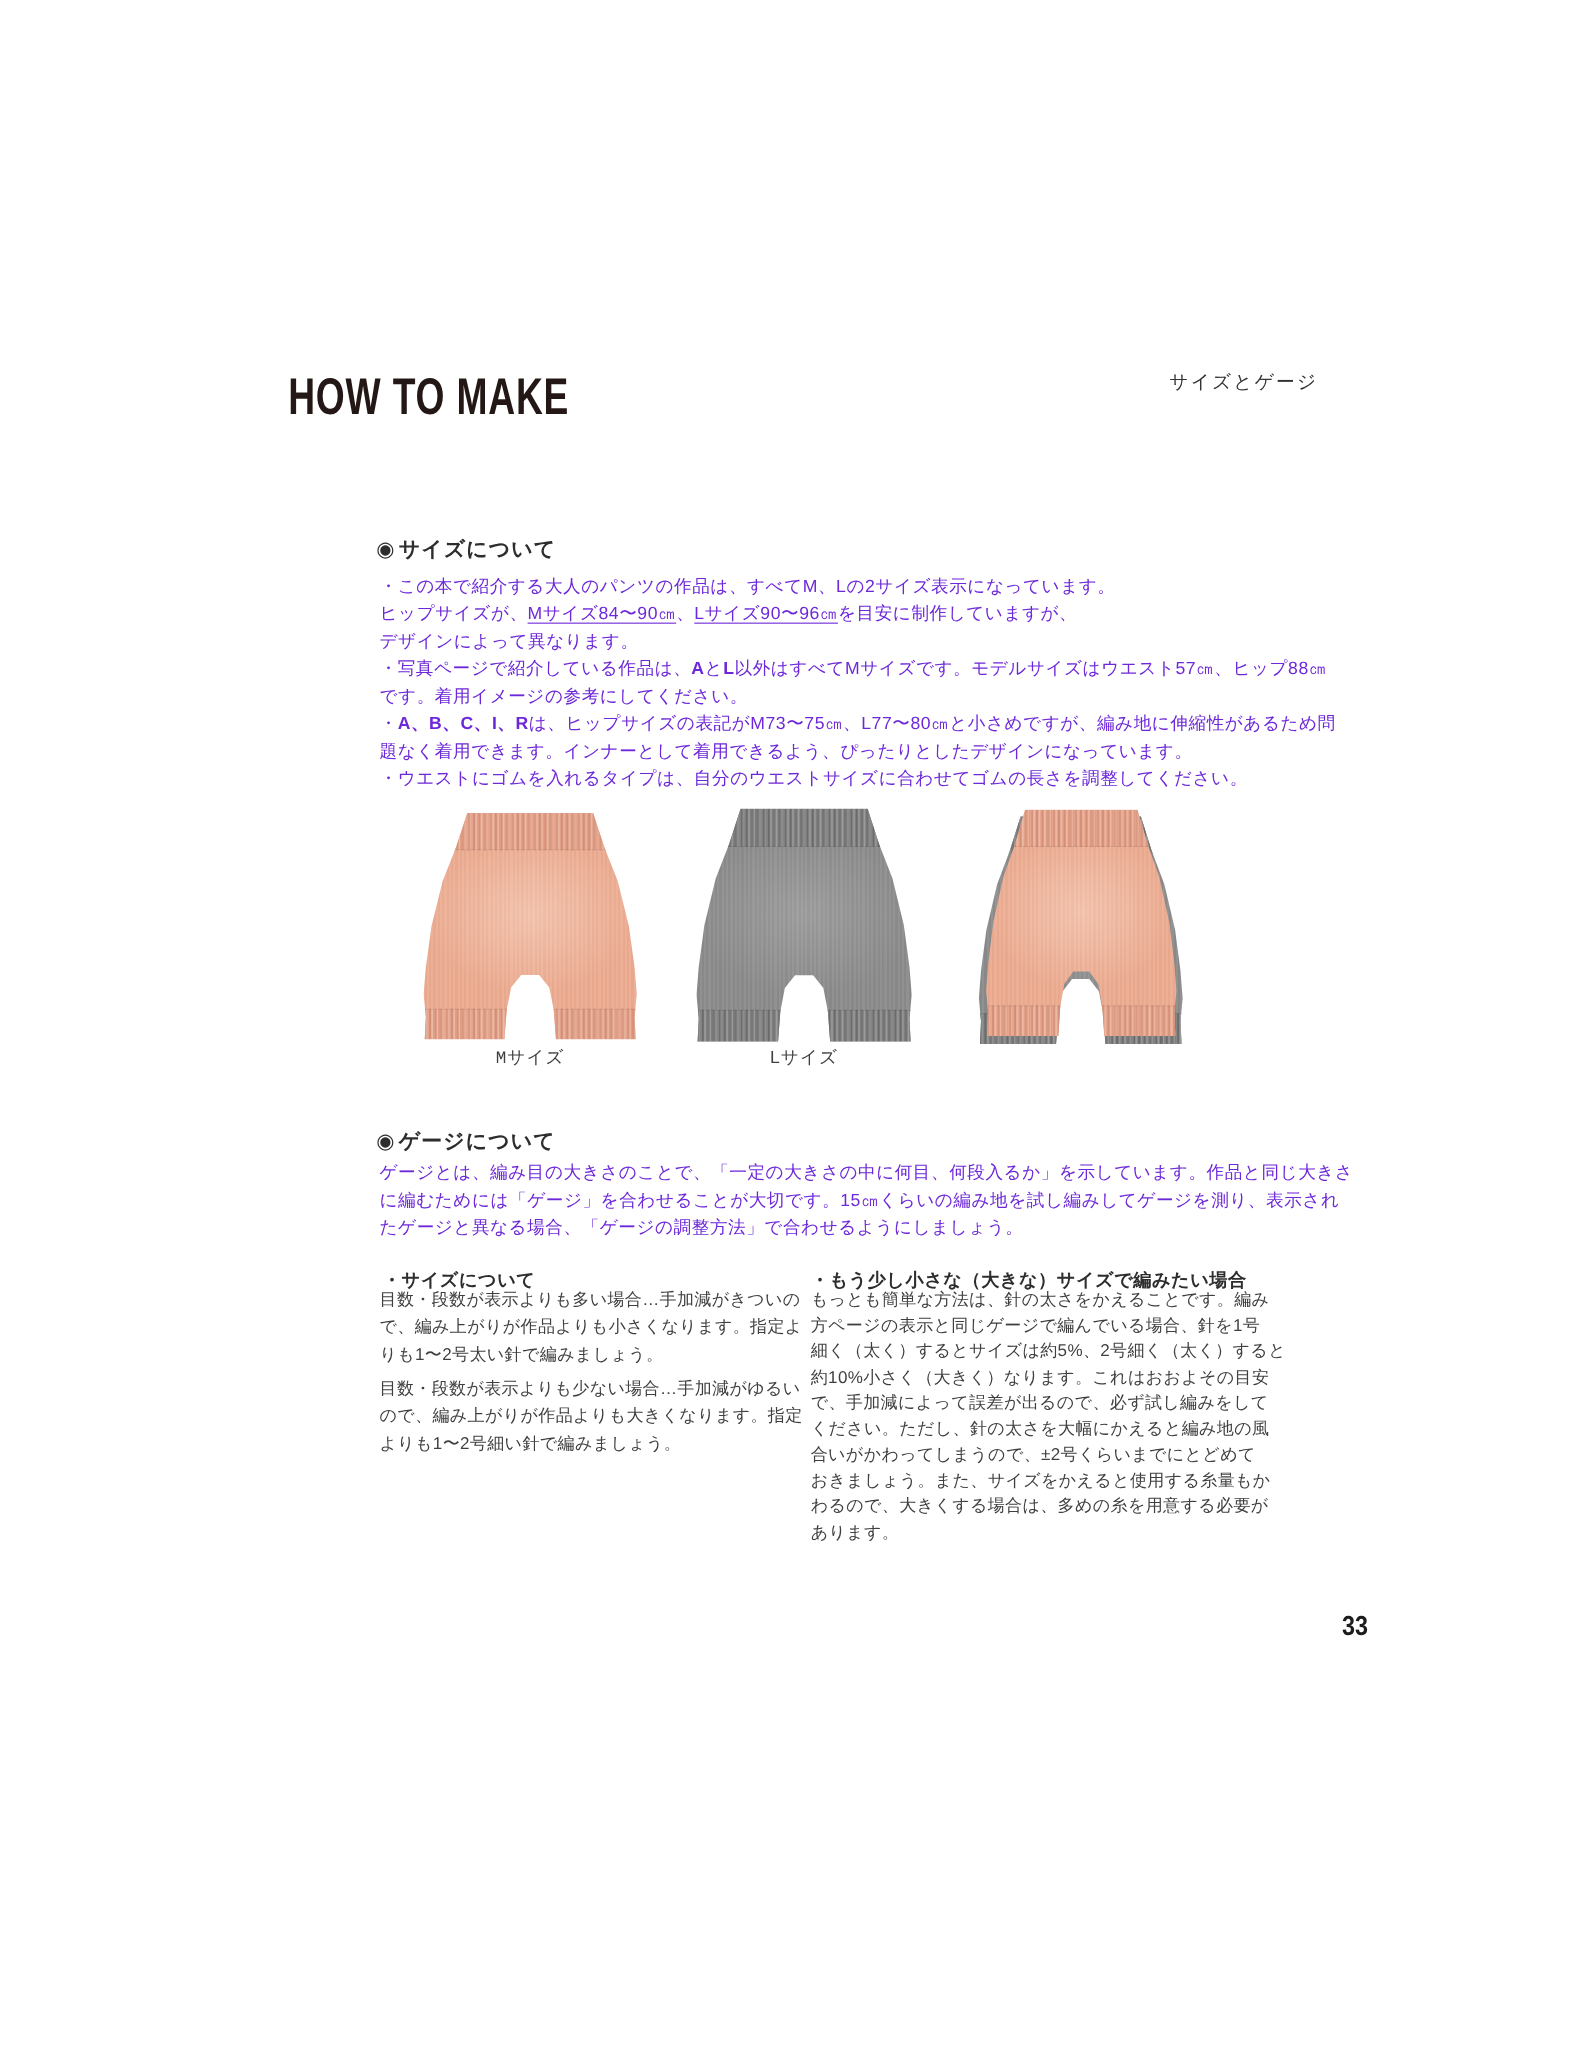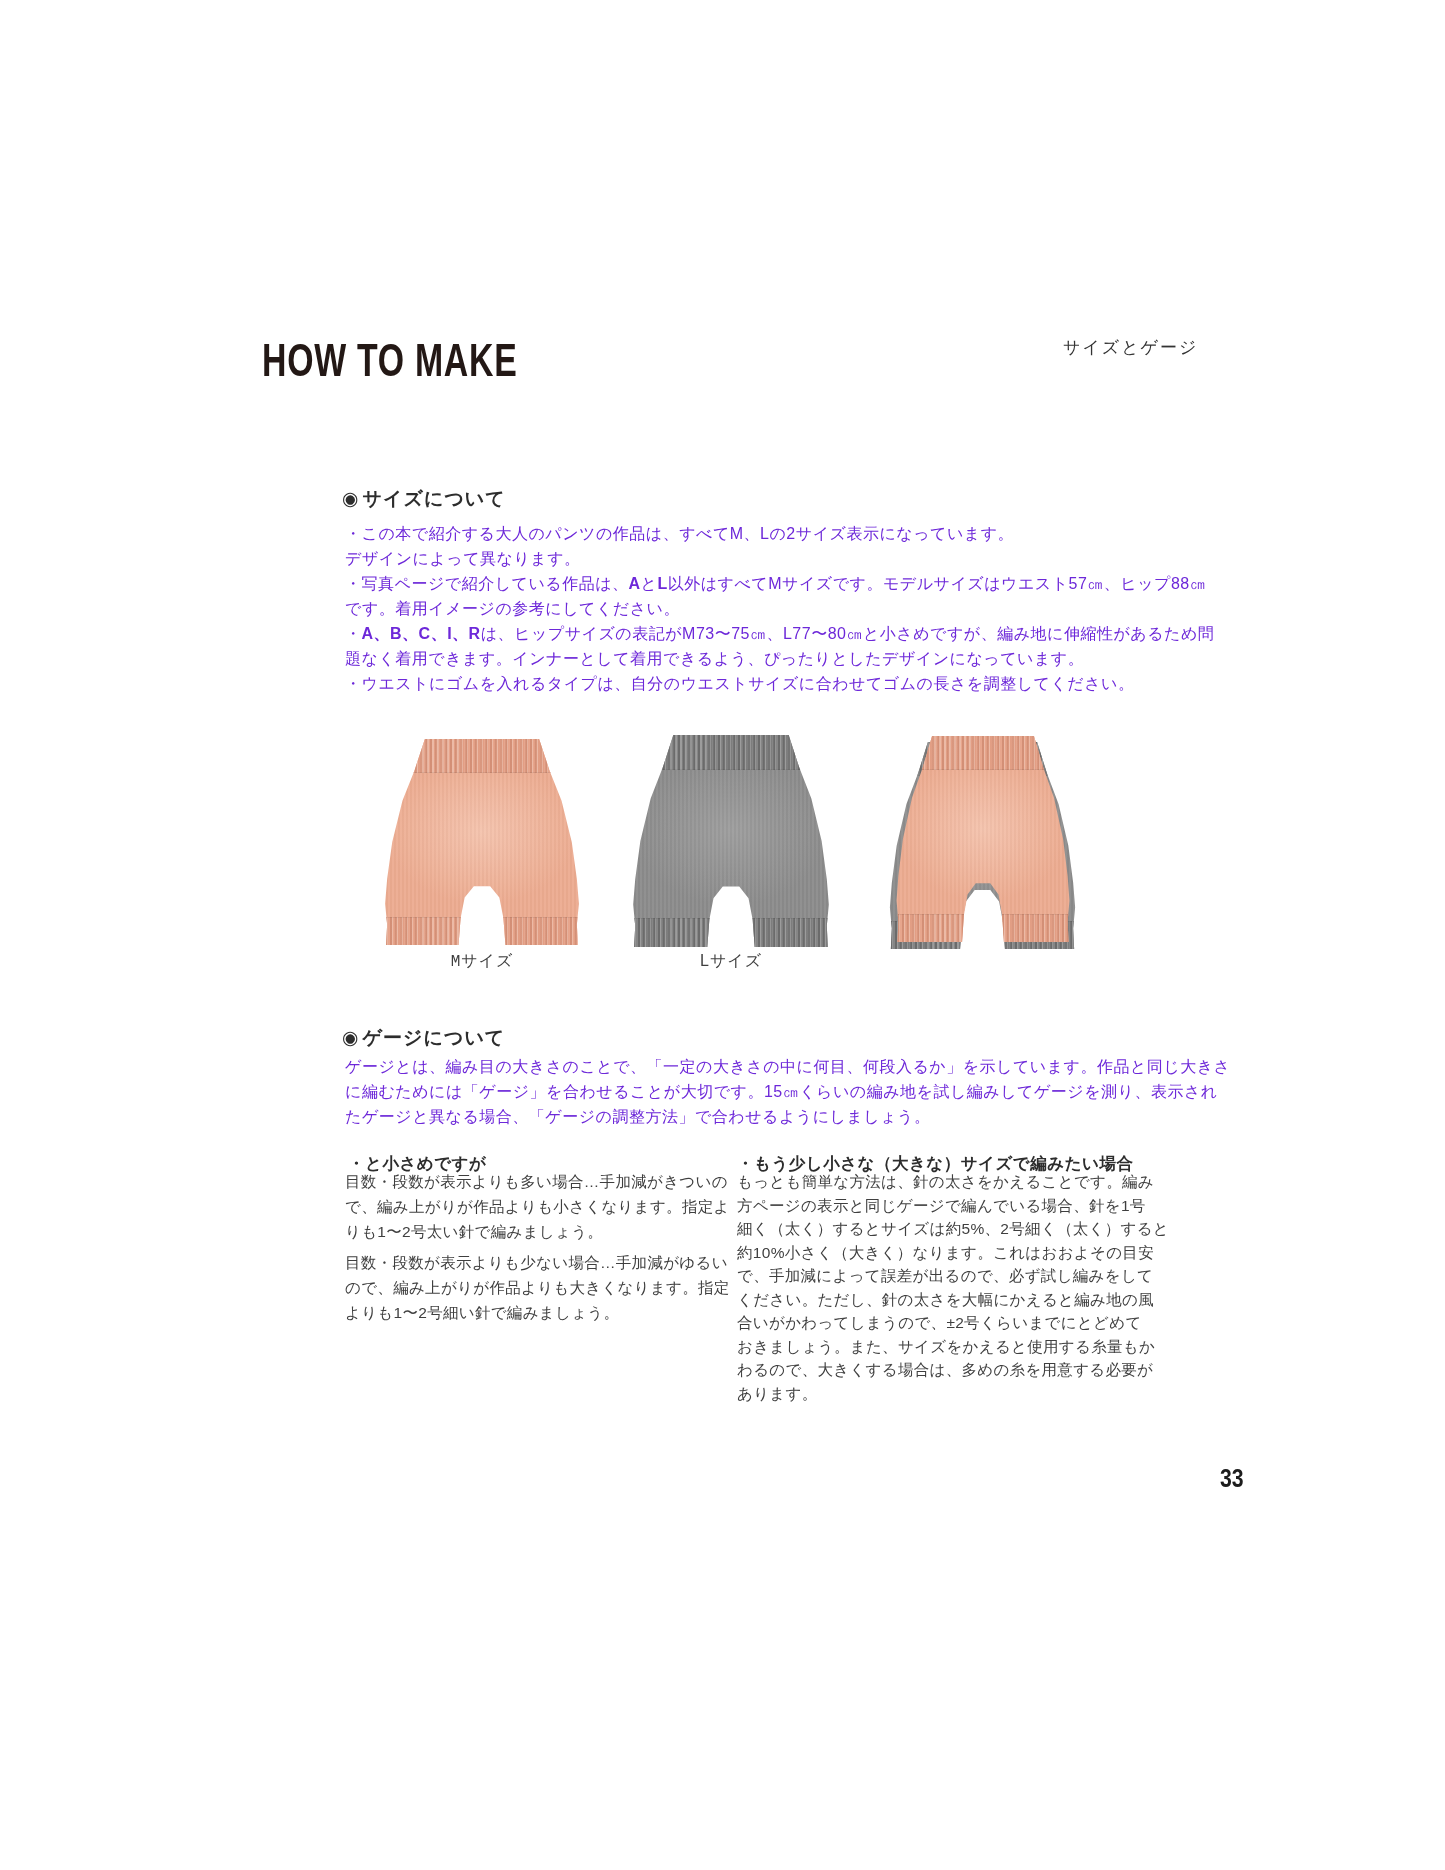--- a/index.html
+++ b/index.html
@@ -78,20 +78,21 @@
 <body style="--salmon: #ecab90; --salmon_light: #f4c3ad; --salmon_band: #e6a187; --gray: #8b8b8b; --gray_light: #9d9d9d; --gray_band: #808080;">
 
 <div class="page">
 
   <h1 class="title">HOW TO MAKE</h1>
   <div class="subtitle">サイズとゲージ</div>
 
   <h2 class="sec-heading" id="size-heading"><span class="bullet">◉</span><span>サイズについて</span></h2>
   <div class="body-text" id="size-body">
       <div class="tline"><span>・この本で紹介する大人のパンツの作品は、すべてM、Lの2サイズ表示になっています。</span></div>
+      <div class="tline"><span>ヒップサイズが、</span><span class="u">Mサイズ84〜90㎝</span><span>、</span><span class="u">Lサイズ90〜96㎝</span><span>を目安に制作していますが、</span></div>
       <div class="tline"><span>デザインによって異なります。</span></div>
       <div class="tline"><span>・写真ページで紹介している作品は、</span><span class="b">A</span><span>と</span><span class="b">L</span><span>以外はすべてMサイズです。モデルサイズはウエスト57㎝、ヒップ88㎝</span></div>
       <div class="tline"><span>です。着用イメージの参考にしてください。</span></div>
       <div class="tline"><span>・</span><span class="b">A、B、C、I、R</span><span>は、ヒップサイズの表記がM73〜75㎝、L77〜80㎝と小さめですが、編み地に伸縮性があるため問</span></div>
       <div class="tline"><span>題なく着用できます。インナーとして着用できるよう、ぴったりとしたデザインになっています。</span></div>
       <div class="tline"><span>・ウエストにゴムを入れるタイプは、自分のウエストサイズに合わせてゴムの長さを調整してください。</span></div>
     </div>
 
   <div class="shorts salmon" id="shorts-m">
     <div class="sil">
@@ -122,21 +123,21 @@
   <div class="photo-label" id="label-m">Mサイズ</div>
   <div class="photo-label" id="label-l">Lサイズ</div>
 
   <h2 class="sec-heading" id="gauge-heading"><span class="bullet">◉</span><span>ゲージについて</span></h2>
   <div class="body-text" id="gauge-body">
       <div class="tline">ゲージとは、編み目の大きさのことで、「一定の大きさの中に何目、何段入るか」を示しています。作品と同じ大きさ</div>
       <div class="tline">に編むためには「ゲージ」を合わせることが大切です。15㎝くらいの編み地を試し編みしてゲージを測り、表示され</div>
       <div class="tline">たゲージと異なる場合、「ゲージの調整方法」で合わせるようにしましょう。</div>
     </div>
 
-  <h3 class="col-heading" id="adjust-heading">・と小さめですが</h3>
+  <h3 class="col-heading" id="adjust-heading">・サイズについて</h3>
   <div class="col-body" id="adjust-body">
       <div class="para">
         <div class="tline">目数・段数が表示よりも多い場合…手加減がきついの</div>
         <div class="tline">で、編み上がりが作品よりも小さくなります。指定よ</div>
         <div class="tline">りも1〜2号太い針で編みましょう。</div>
       </div>
       <div class="para">
         <div class="tline">目数・段数が表示よりも少ない場合…手加減がゆるい</div>
         <div class="tline">ので、編み上がりが作品よりも大きくなります。指定</div>
         <div class="tline">よりも1〜2号細い針で編みましょう。</div>

